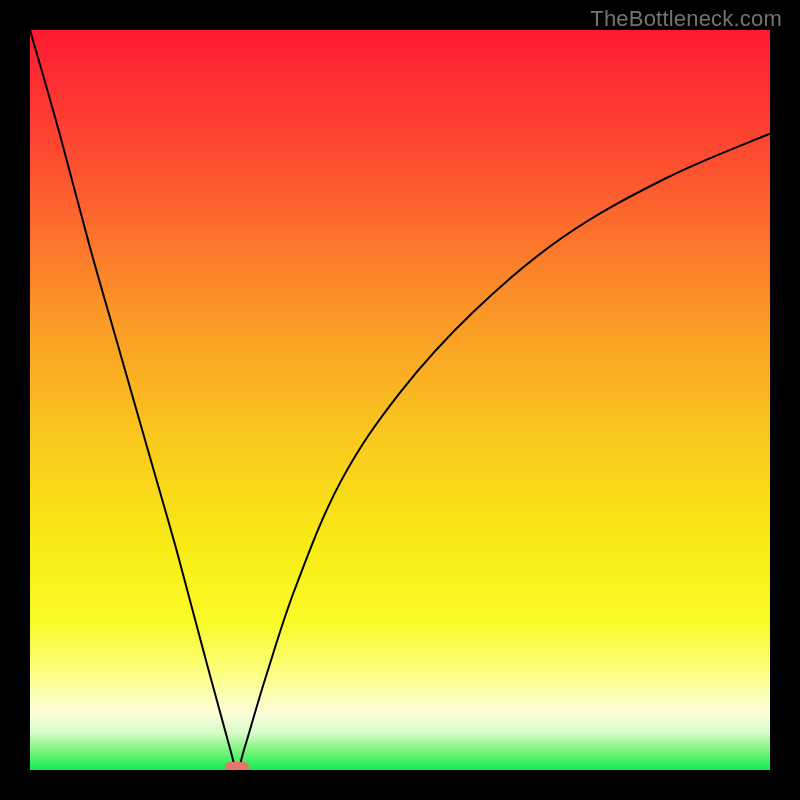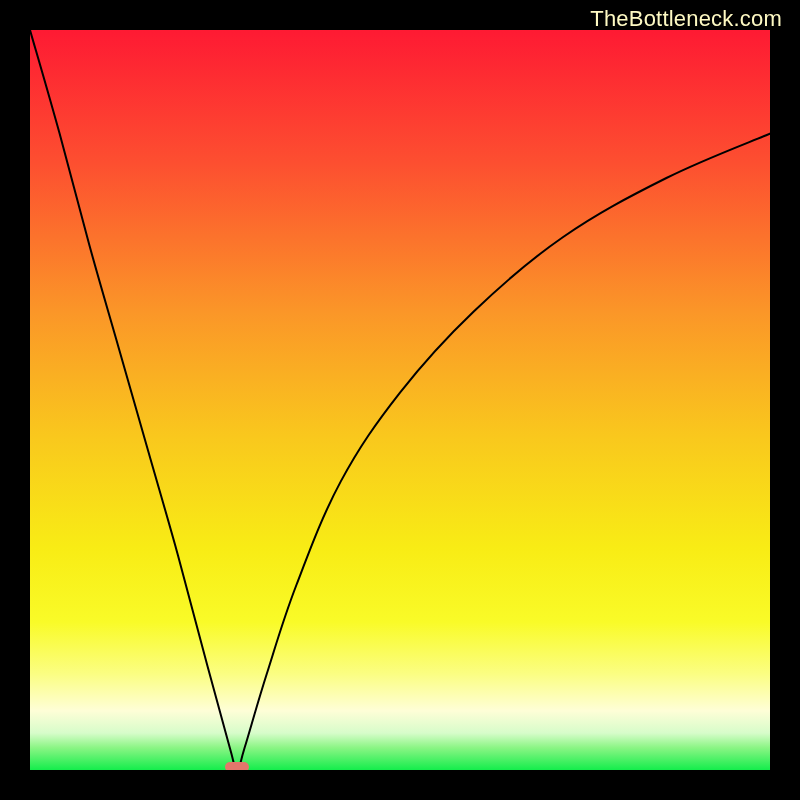--- a/index.html
+++ b/index.html
@@ -38,21 +38,21 @@
     position: absolute;
     left: 0;
     top: 0;
     width: 100%;
     height: 100%;
   }
   .watermark {
     position: absolute;
     top: 6px;
     right: 18px;
-    color: #fef9c3;
+    color: #737373;
     font-size: 22px;
     font-weight: 500;
     letter-spacing: 0.2px;
     font-family: Arial, sans-serif;
     text-align: right;
   }
   .marker {
     position: absolute;
     width: 24px;
     height: 10px;

